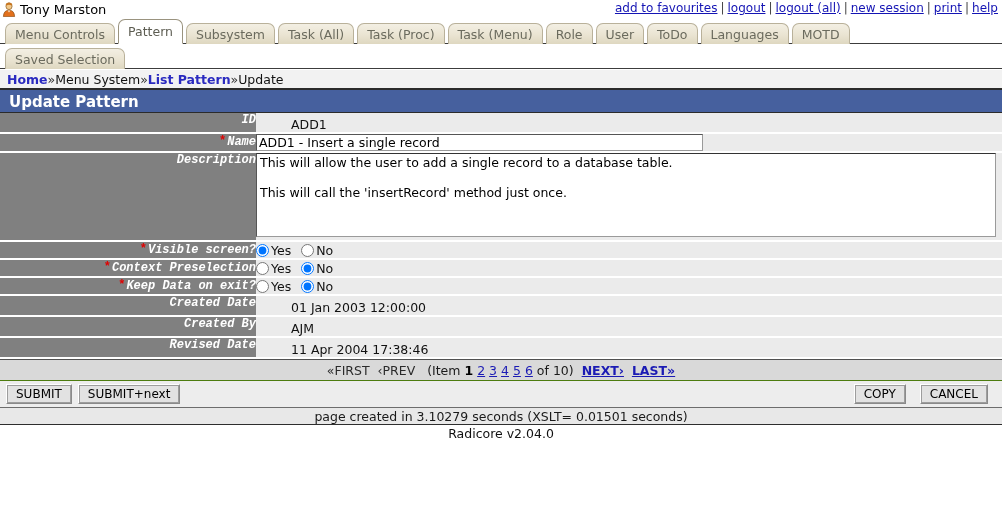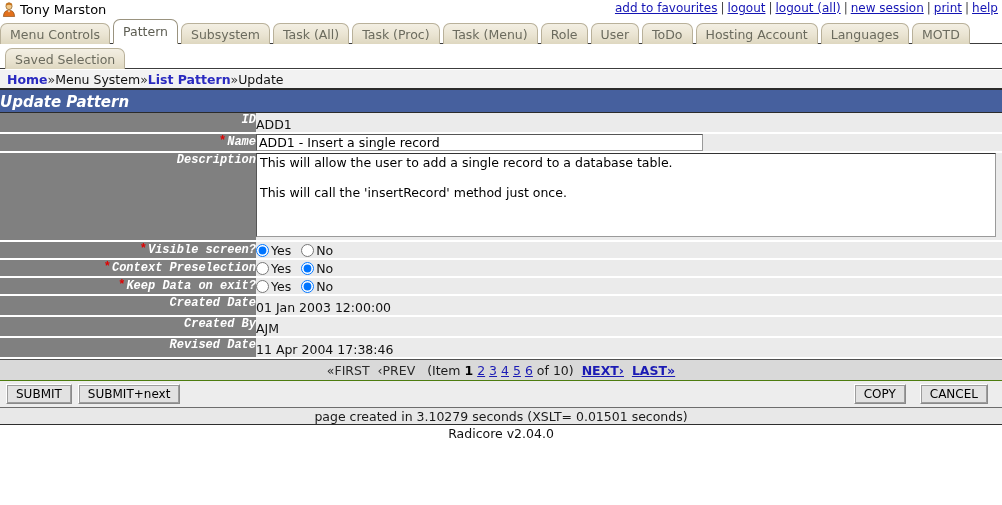--- a/index.html
+++ b/index.html
@@ -59,20 +59,21 @@
   .toplinks .sep {
     color: #444;
     margin: 0 2px;
   }
 
   
   .tabstrip {
     position: relative;
     height: 25px;
     background: #ffffff;
+    padding-left: 5px;
     box-sizing: border-box;
     display: flex;
     align-items: flex-end;
     gap: 3px;
   }
   .tabstrip.row1 { border-bottom: 0; }
   .tab {
     height: 21px;
     line-height: 21px;
     padding: 0 9px;
@@ -135,24 +136,24 @@
   .breadcrumb .crumbplain { color: #111; }
 
   
   .titlebar {
     height: 25px;
     line-height: 25px;
     background: #46609e;
     color: #ffffff;
     font-size: 15px;
     font-weight: bold;
+    padding-left: 9px;
     border-top: 2px solid #2b2b2b;
     border-bottom: 1px solid #2b2b2b;
     box-sizing: border-box;
-    font-style: italic;
   }
 
   
   .formtable {
     width: 1002px;
     border-collapse: collapse;
     table-layout: fixed;
   }
   .formtable td {
     padding: 0;
@@ -181,21 +182,21 @@
     margin-right: 1px;
   }
   .val {
     background: #ebebeb;
     padding: 3px 0 3px 4px;
     border-bottom: 2px solid #ffffff;
     font-size: 12.5px;
     color: #111;
     box-sizing: border-box;
   }
-  .val.plain { padding-top: 4px; }
+  .val.plain { padding-top: 4px; padding-left: 35px; }
 
   input.txt {
     width: 447px;
     height: 17px;
     font-family: "DejaVu Sans", "Liberation Sans", sans-serif;
     font-size: 12.5px;
     padding: 1px 2px;
     border: 1px solid #9a9a9a;
     border-top-color: #555;
     border-left-color: #555;
@@ -328,21 +329,20 @@
 <div class="tabstrip row1">
   <div class="tab">Menu Controls</div>
   <div class="tab active">Pattern</div>
   <div class="tab">Subsystem</div>
   <div class="tab">Task (All)</div>
   <div class="tab">Task (Proc)</div>
   <div class="tab">Task (Menu)</div>
   <div class="tab">Role</div>
   <div class="tab">User</div>
   <div class="tab">ToDo</div>
-  <div class="tab">Hosting Account</div>
   <div class="tab">Languages</div>
   <div class="tab">MOTD</div>
 </div>
 <div class="strip-underline"></div>
 
 <div class="tabstrip2">
   <div class="tab">Saved Selection</div>
 </div>
 <div class="strip-underline"></div>
 

